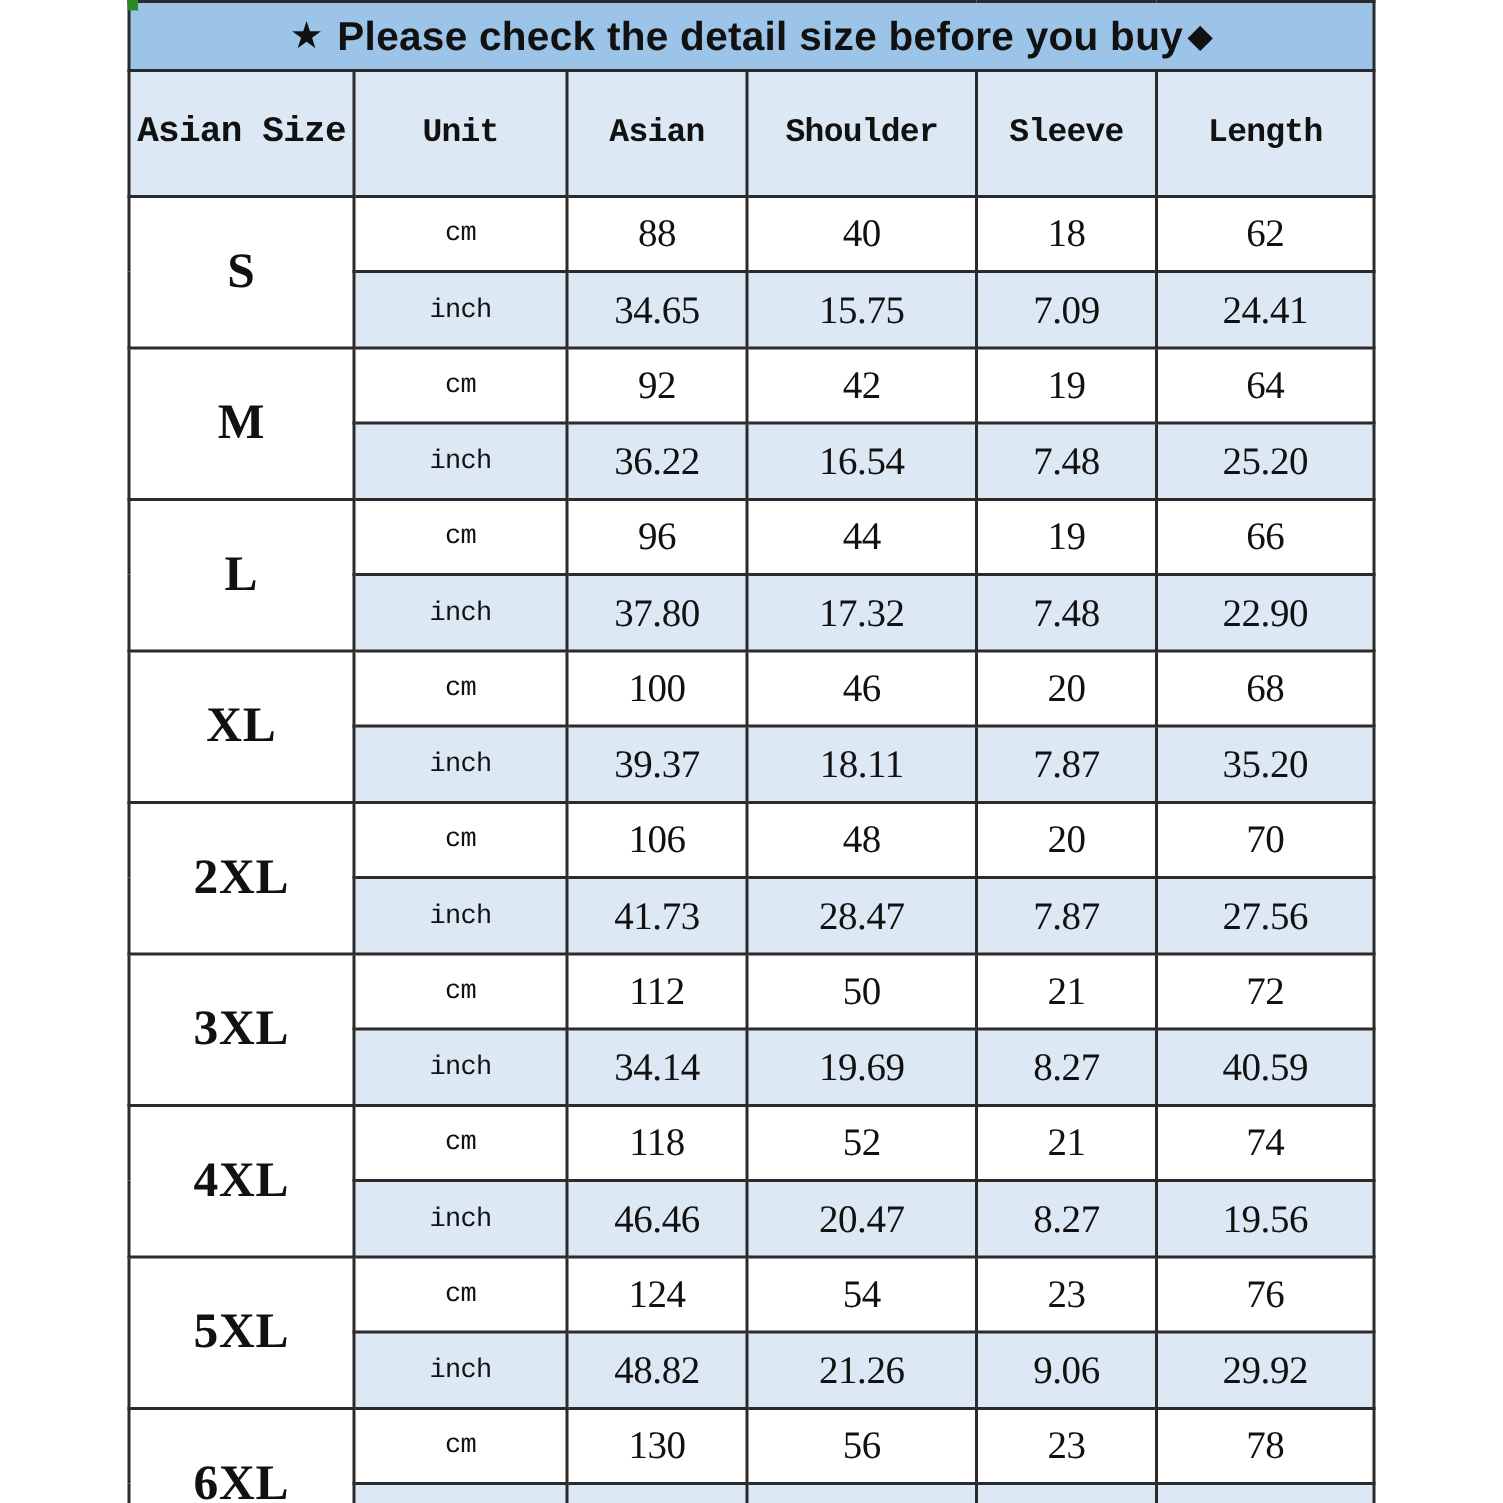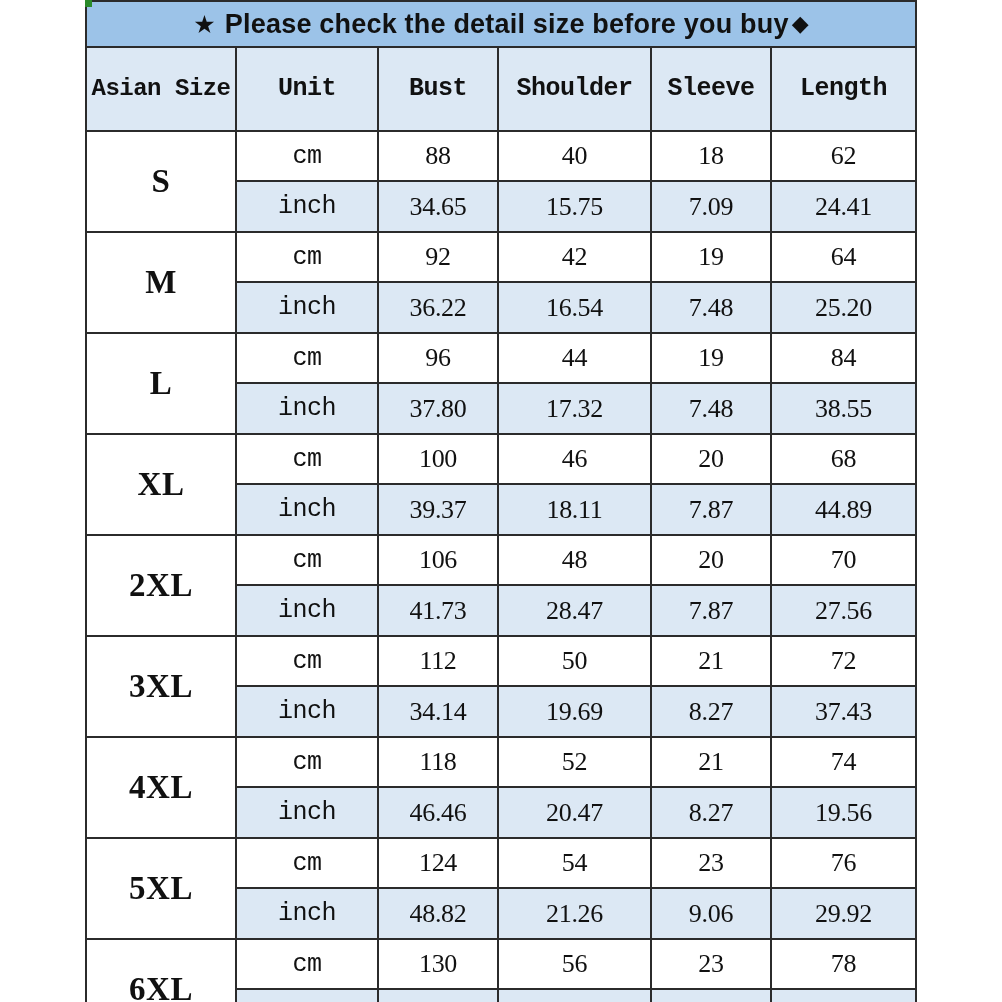--- a/index.html
+++ b/index.html
@@ -66,21 +66,21 @@
     line-height: 1;
   }
   .glyph-star  { font-size: 25px; margin-right: 9px; }
   .glyph-diamond { font-size: 22px; margin-left: 3px; }
 
   
   .head-row th {
     background: #dce8f4;
     height: 82px;
     font-family: "Liberation Mono", "DejaVu Sans Mono", monospace;
-    font-size: 25px;
+    font-size: 22px;
     font-weight: 700;
     letter-spacing: -0.5px;
     line-height: 1.12;
   }
   .head-row th.asian-size { font-size: 24px; margin-left: 24px; }
 
   
   td.size-label {
     background: #ffffff;
     font-size: 33px;
@@ -90,21 +90,21 @@
   tr.row-cm td {
     background: #ffffff;
     height: 48px;
   }
   tr.row-inch td {
     background: #dce8f4;
     height: 49px;
   }
   td.unit-cell {
     font-family: "Liberation Mono", "DejaVu Sans Mono", monospace;
-    font-size: 25px;
+    font-size: 18px;
     letter-spacing: -0.5px;
   }
   td.num-cell {
     font-size: 26px;
     letter-spacing: -0.3px;
   }
 
   
   .corner-speck {
     position: absolute;
@@ -139,21 +139,21 @@
             <span class="glyph-star">★</span>
             <span>Please check the detail size before you buy</span>
             <span class="glyph-diamond">◆</span>
           </div>
         </td>
       </tr>
 
       <tr class="head-row">
         <th class="asian-size"><span>Asian Size</span></th>
         <th>Unit</th>
-        <th>Bust</th>
+        <th>Asian</th>
         <th>Shoulder</th>
         <th>Sleeve</th>
         <th>Length</th>
       </tr>
     <tr class="row-cm">
           <td class="size-label" rowspan="2">S</td>
           <td class="unit-cell">cm</td>
           <td class="num-cell">88</td>
           <td class="num-cell">40</td>
           <td class="num-cell">18</td>
@@ -180,43 +180,43 @@
           <td class="num-cell">16.54</td>
           <td class="num-cell">7.48</td>
           <td class="num-cell">25.20</td>
         </tr>
         <tr class="row-cm">
           <td class="size-label" rowspan="2">L</td>
           <td class="unit-cell">cm</td>
           <td class="num-cell">96</td>
           <td class="num-cell">44</td>
           <td class="num-cell">19</td>
-          <td class="num-cell">84</td>
+          <td class="num-cell">66</td>
         </tr>
         <tr class="row-inch">
           <td class="unit-cell">inch</td>
           <td class="num-cell">37.80</td>
           <td class="num-cell">17.32</td>
           <td class="num-cell">7.48</td>
-          <td class="num-cell">38.55</td>
+          <td class="num-cell">22.90</td>
         </tr>
         <tr class="row-cm">
           <td class="size-label" rowspan="2">XL</td>
           <td class="unit-cell">cm</td>
           <td class="num-cell">100</td>
           <td class="num-cell">46</td>
           <td class="num-cell">20</td>
           <td class="num-cell">68</td>
         </tr>
         <tr class="row-inch">
           <td class="unit-cell">inch</td>
           <td class="num-cell">39.37</td>
           <td class="num-cell">18.11</td>
           <td class="num-cell">7.87</td>
-          <td class="num-cell">44.89</td>
+          <td class="num-cell">35.20</td>
         </tr>
         <tr class="row-cm">
           <td class="size-label" rowspan="2">2XL</td>
           <td class="unit-cell">cm</td>
           <td class="num-cell">106</td>
           <td class="num-cell">48</td>
           <td class="num-cell">20</td>
           <td class="num-cell">70</td>
         </tr>
         <tr class="row-inch">
@@ -232,21 +232,21 @@
           <td class="num-cell">112</td>
           <td class="num-cell">50</td>
           <td class="num-cell">21</td>
           <td class="num-cell">72</td>
         </tr>
         <tr class="row-inch">
           <td class="unit-cell">inch</td>
           <td class="num-cell">34.14</td>
           <td class="num-cell">19.69</td>
           <td class="num-cell">8.27</td>
-          <td class="num-cell">37.43</td>
+          <td class="num-cell">40.59</td>
         </tr>
         <tr class="row-cm">
           <td class="size-label" rowspan="2">4XL</td>
           <td class="unit-cell">cm</td>
           <td class="num-cell">118</td>
           <td class="num-cell">52</td>
           <td class="num-cell">21</td>
           <td class="num-cell">74</td>
         </tr>
         <tr class="row-inch">

